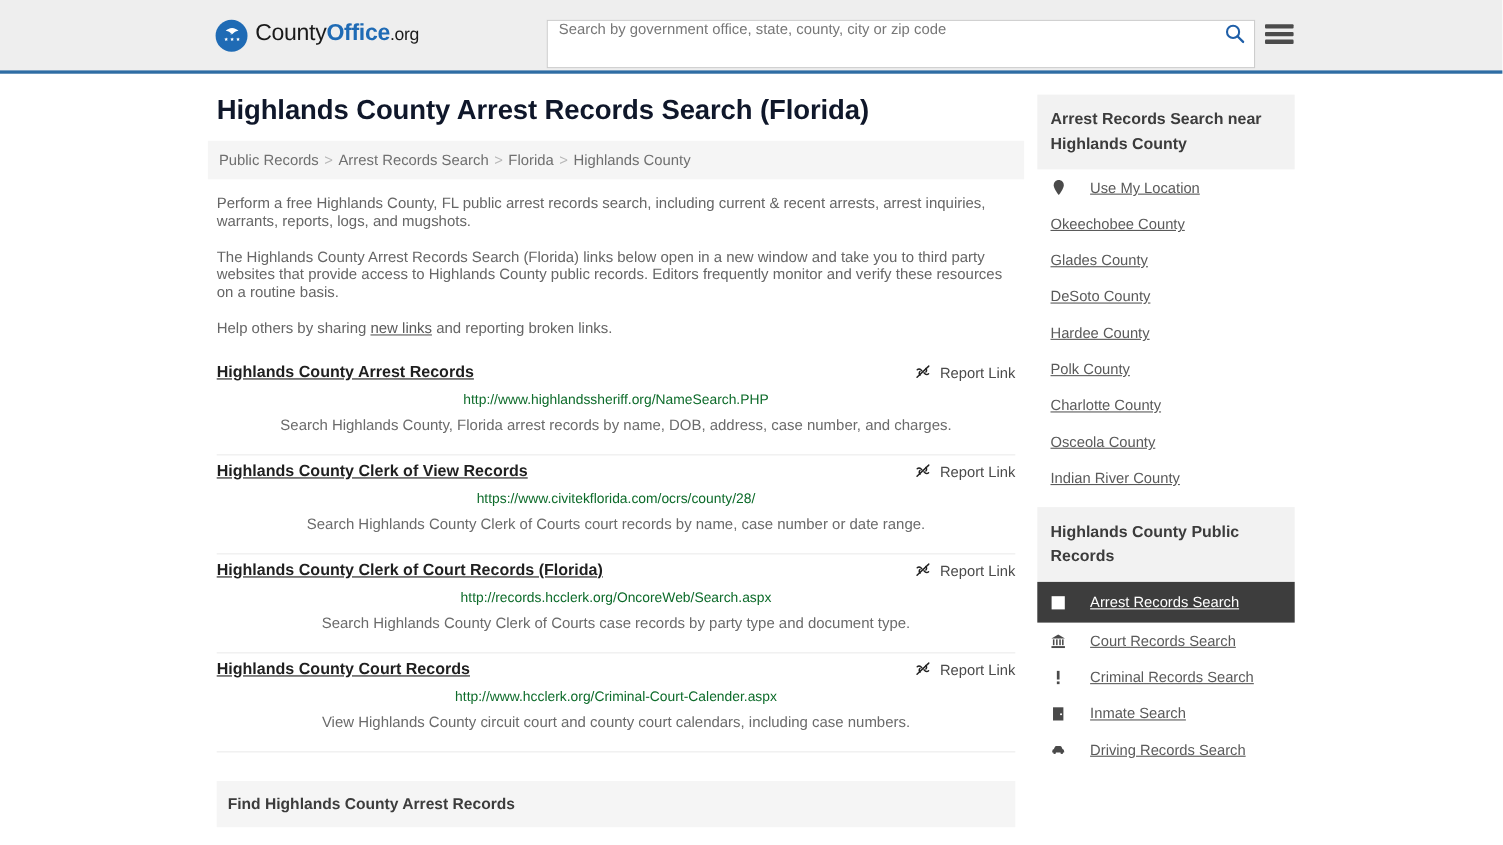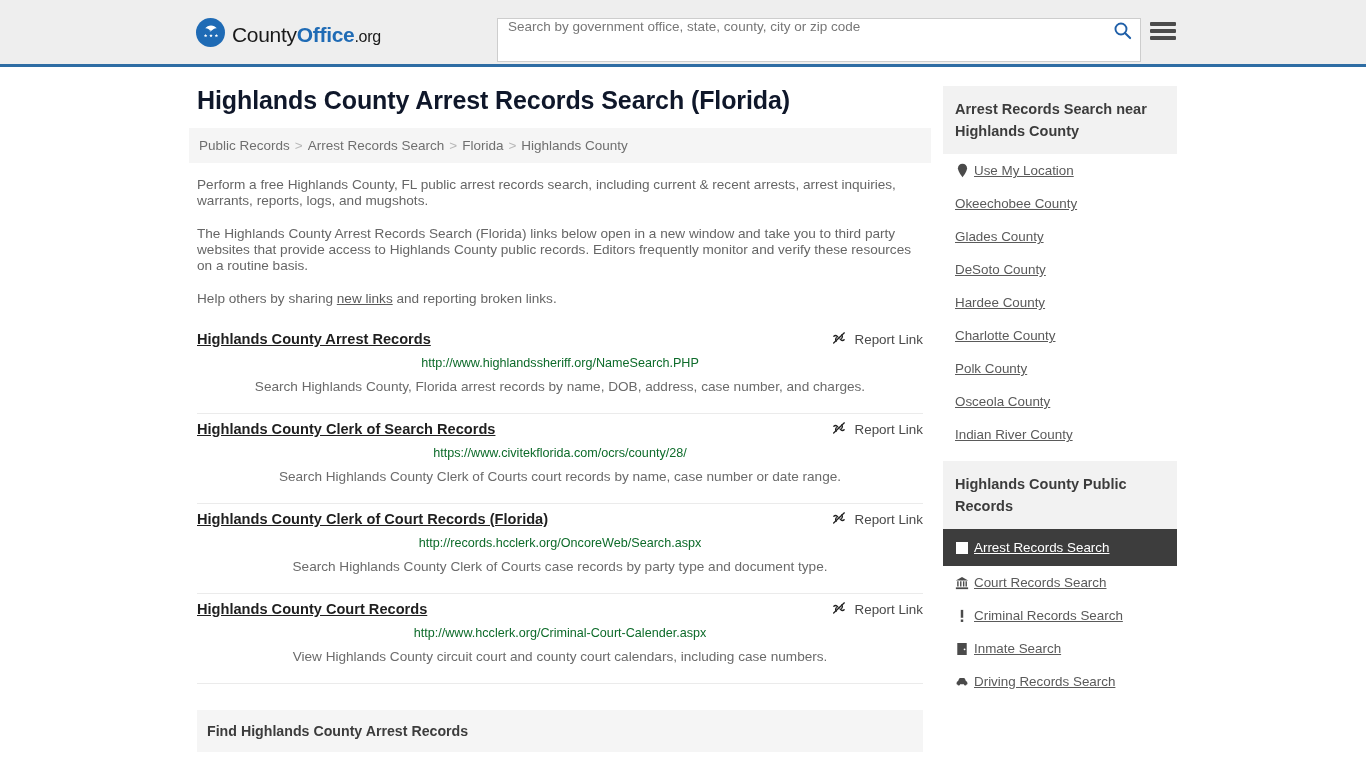--- a/index.html
+++ b/index.html
@@ -15,21 +15,21 @@
   .site-header {
     height: 67px;
     background: #eeeeee;
     border-bottom: 3px solid #2e6da4;
     display: flex;
     align-items: center;
     position: relative;
   }
   .brand {
     display: flex;
-    align-items: flex-end;
+    align-items: flex-start;
     margin-left: 196px;
     text-decoration: none;
   }
   .brand-mark {
     width: 29px; height: 29px;
     border-radius: 50%;
     background: #1f6bb5;
     position: relative;
     flex: 0 0 auto;
     display: flex;
@@ -199,21 +199,21 @@
     background: #f2f2f2;
     padding: 12px 12px;
     font-size: 14.5px;
     font-weight: bold;
     color: #3c3c3c;
     line-height: 22px;
   }
   .side-list { padding: 0; list-style: none; }
   .side-list li {
     display: flex;
-    gap: 5px;
+    gap: 22px;
     padding: 9px 12px;
     font-size: 13.4px;
   }
   .side-list li a {
     color: #5a5a5a;
     text-decoration: underline;
   }
   .side-list li.active {
     background: #3d3d3d;
     padding: 11px 12px;
@@ -298,21 +298,21 @@
               </span>
               <span>Report Link</span>
             </span>
           </div>
           <a href="#" class="result-url">http://www.highlandssheriff.org/NameSearch.PHP</a>
           <div class="result-desc">Search Highlands County, Florida arrest records by name, DOB, address, case number, and charges.</div>
         </div>
 
         <div class="result">
           <div class="result-head">
-            <a href="#" class="result-title">Highlands County Clerk of Search Records</a>
+            <a href="#" class="result-title">Highlands County Clerk of View Records</a>
             <span class="report-link">
               <span>
                 <svg width="16" height="16" viewBox="0 0 18 18">
                   <path d="M3.2 7.0a2.6 2.6 0 0 1 3.7 0l1.0 1.0" fill="none" stroke="#222" stroke-width="1.5" stroke-linecap="round"></path>
                   <path d="M14.8 11.0a2.6 2.6 0 0 1-3.7 0l-1.0-1.0" fill="none" stroke="#222" stroke-width="1.5" stroke-linecap="round"></path>
                   <path d="M6.0 12.4a2.6 2.6 0 0 1 0-3.7" fill="none" stroke="#222" stroke-width="1.5" stroke-linecap="round"></path>
                   <path d="M12.0 5.6a2.6 2.6 0 0 1 0 3.7" fill="none" stroke="#222" stroke-width="1.5" stroke-linecap="round"></path>
                   <line x1="3.0" y1="14.6" x2="15.0" y2="3.2" stroke="#222" stroke-width="1.5" stroke-linecap="round"></line>
                 </svg>
               </span>
@@ -387,24 +387,24 @@
           <li>
               <a href="#">Glades County</a>
             </li>
           <li>
               <a href="#">DeSoto County</a>
             </li>
           <li>
               <a href="#">Hardee County</a>
             </li>
           <li>
+              <a href="#">Polk County</a>
+            </li>
+          <li>
               <a href="#">Charlotte County</a>
-            </li>
-          <li>
-              <a href="#">Polk County</a>
             </li>
           <li>
               <a href="#">Osceola County</a>
             </li>
           <li>
               <a href="#">Indian River County</a>
             </li>
         </ul>
       </div>
 

